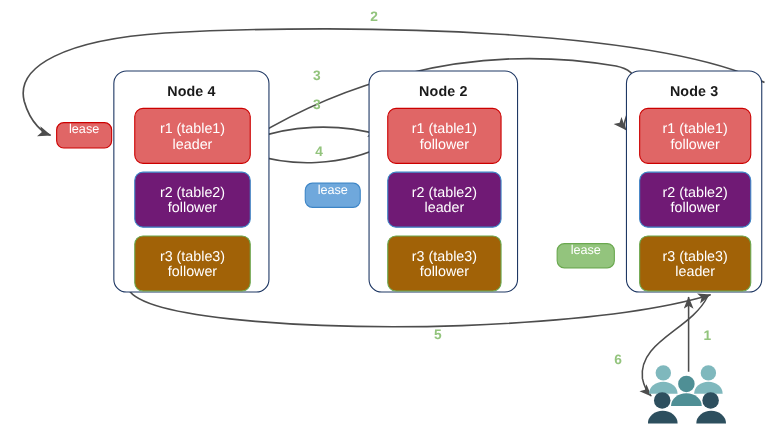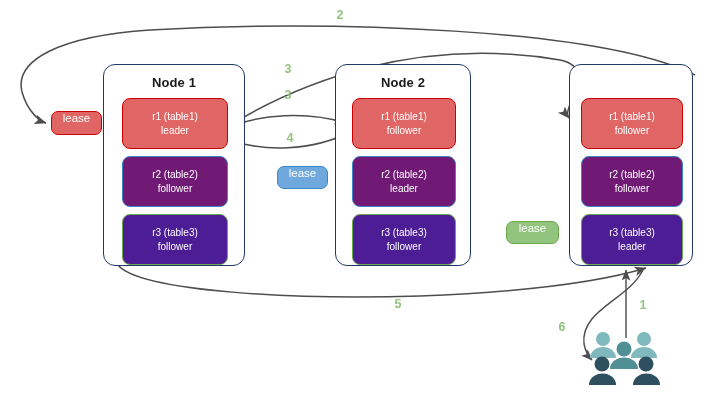--- a/index.html
+++ b/index.html
@@ -45,28 +45,28 @@
   }
   .replica {
     position: absolute;
     box-sizing: border-box;
     border-radius: 8px;
     display: flex;
     flex-direction: column;
     align-items: center;
     justify-content: center;
     color: #ffffff;
-    font-size: 10px;
+    font-size: 13px;
     line-height: 14px;
     text-align: right;
   }
   .replica .rline { display: block; }
   .replica.red   { background: #e06666; border: 1.3px solid #cc0000; }
   .replica.blue  { background: #701a75; border: 1.3px solid #3d85c6; }
-  .replica.green { background: #4c1d95; border: 1.3px solid #6aa84f; }
+  .replica.green { background: #a16207; border: 1.3px solid #6aa84f; }
   .lease {
     position: absolute;
     box-sizing: border-box;
     border-radius: 7px;
     display: flex;
     align-items: flex-start;
     justify-content: center;
     color: #ffffff;
     font-size: 11.5px;
   }
@@ -110,21 +110,21 @@
     <path d="M 352,131 C 312,152 262,152 226,139" fill="none" stroke="#4d4d4d" stroke-width="1.5" marker-end="url(#arw)"></path>
 
     <path d="M 118,265 C 140,292 300,300 420,296 C 520,292 600,282 646,268" fill="none" stroke="#4d4d4d" stroke-width="1.5" marker-end="url(#arw)"></path>
 
     <path d="M 626,338 L 626,270" fill="none" stroke="#4d4d4d" stroke-width="1.4" marker-end="url(#arw)"></path>
 
     <path d="M 643,270 C 628,300 580,310 584,344 C 586,354 590,358 592,360" fill="none" stroke="#4d4d4d" stroke-width="1.4" marker-end="url(#arw)"></path>
   </svg>
 
   <div class="node-box" style="left:103px; top:64px; width:142px; height:202px;">
-    <div class="node-title">Node 1</div>
+    <div class="node-title">Node 4</div>
     <div class="replica red" style="left:18px; top:33px; width:106px; height:51px;">
       <span class="rline">r1 (table1)</span>
       <span class="rline">leader</span>
     </div>
     <div class="replica blue" style="left:18px; top:91px; width:106px; height:51px;">
       <span class="rline">r2 (table2)</span>
       <span class="rline">follower</span>
     </div>
     <div class="replica green" style="left:18px; top:149px; width:106px; height:51px;">
       <span class="rline">r3 (table3)</span>
@@ -142,20 +142,21 @@
       <span class="rline">r2 (table2)</span>
       <span class="rline">leader</span>
     </div>
     <div class="replica green" style="left:16px; top:149px; width:104px; height:51px;">
       <span class="rline">r3 (table3)</span>
       <span class="rline">follower</span>
     </div>
   </div>
 
   <div class="node-box" style="left:569px; top:64px; width:124px; height:202px;">
+    <div class="node-title">Node 3</div>
     <div class="replica red" style="left:11px; top:33px; width:102px; height:51px;">
       <span class="rline">r1 (table1)</span>
       <span class="rline">follower</span>
     </div>
     <div class="replica blue" style="left:11px; top:91px; width:102px; height:51px;">
       <span class="rline">r2 (table2)</span>
       <span class="rline">follower</span>
     </div>
     <div class="replica green" style="left:11px; top:149px; width:102px; height:51px;">
       <span class="rline">r3 (table3)</span>

